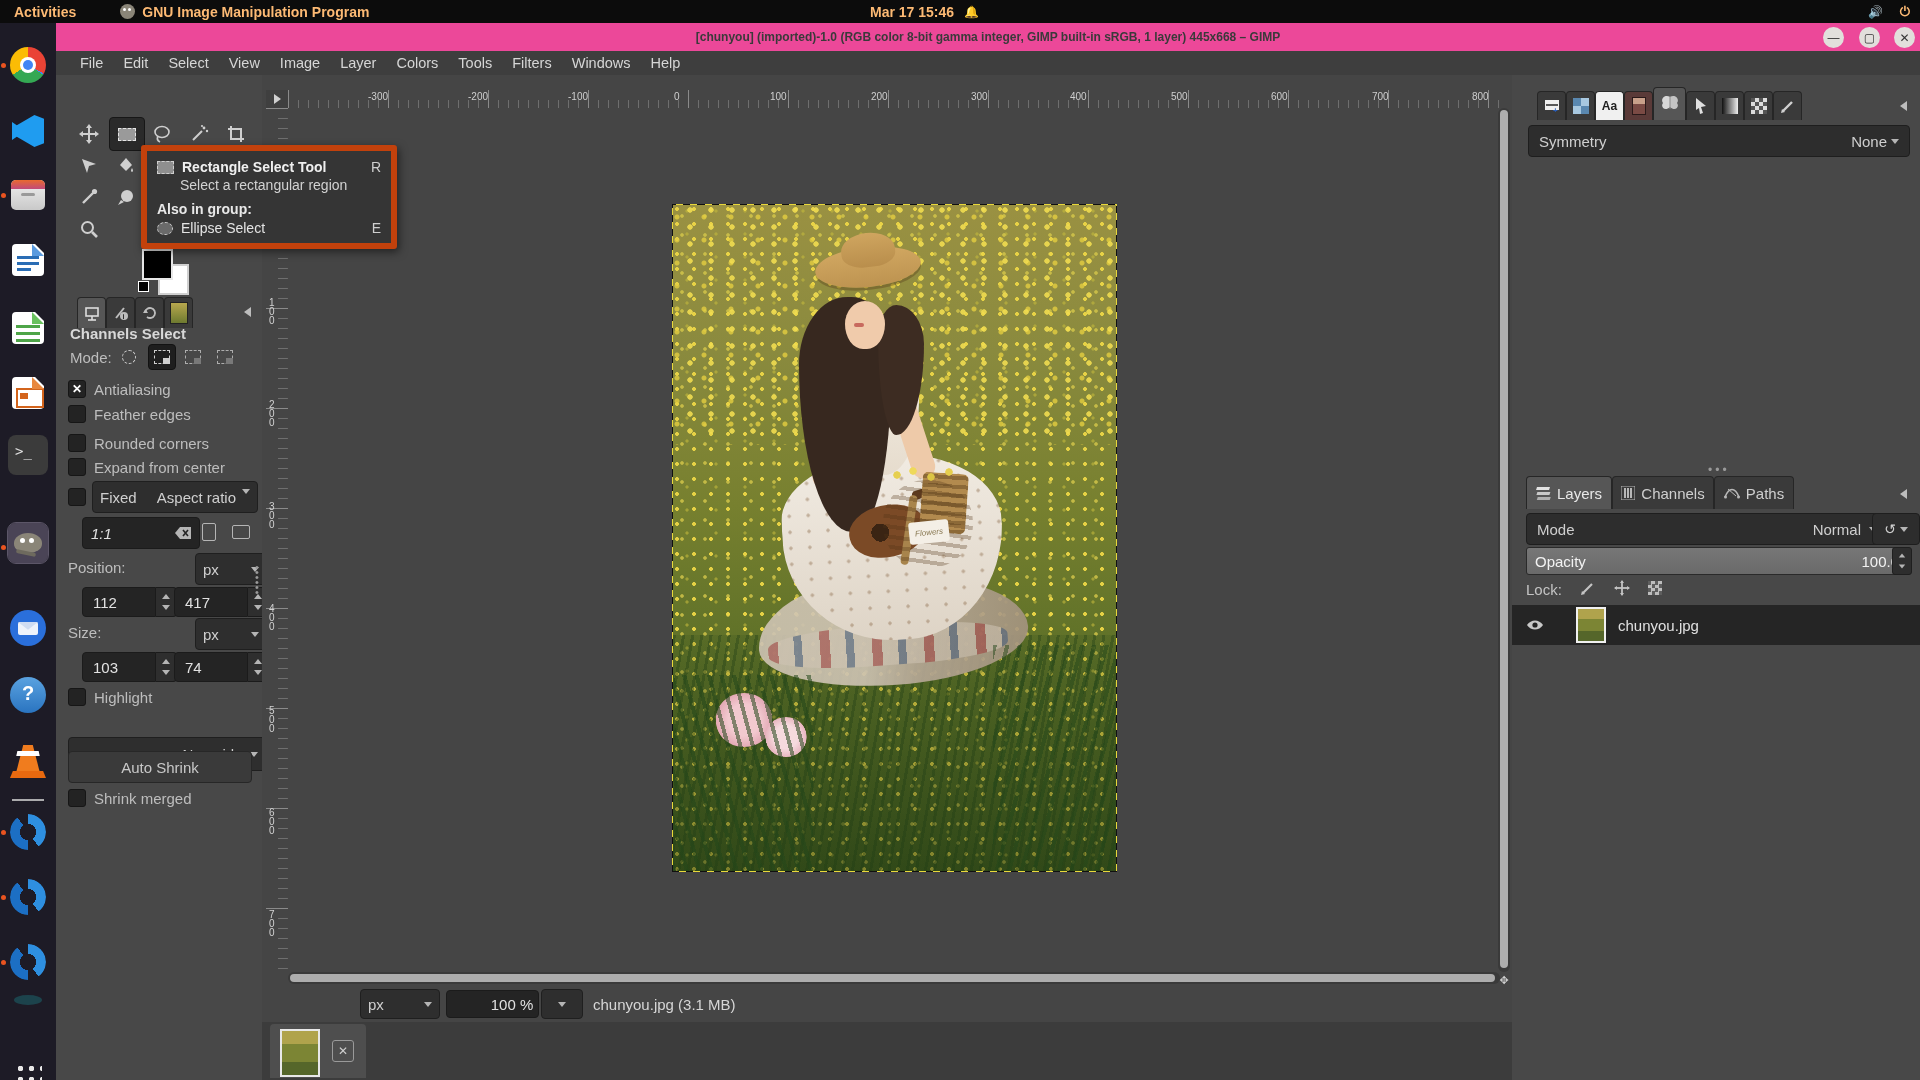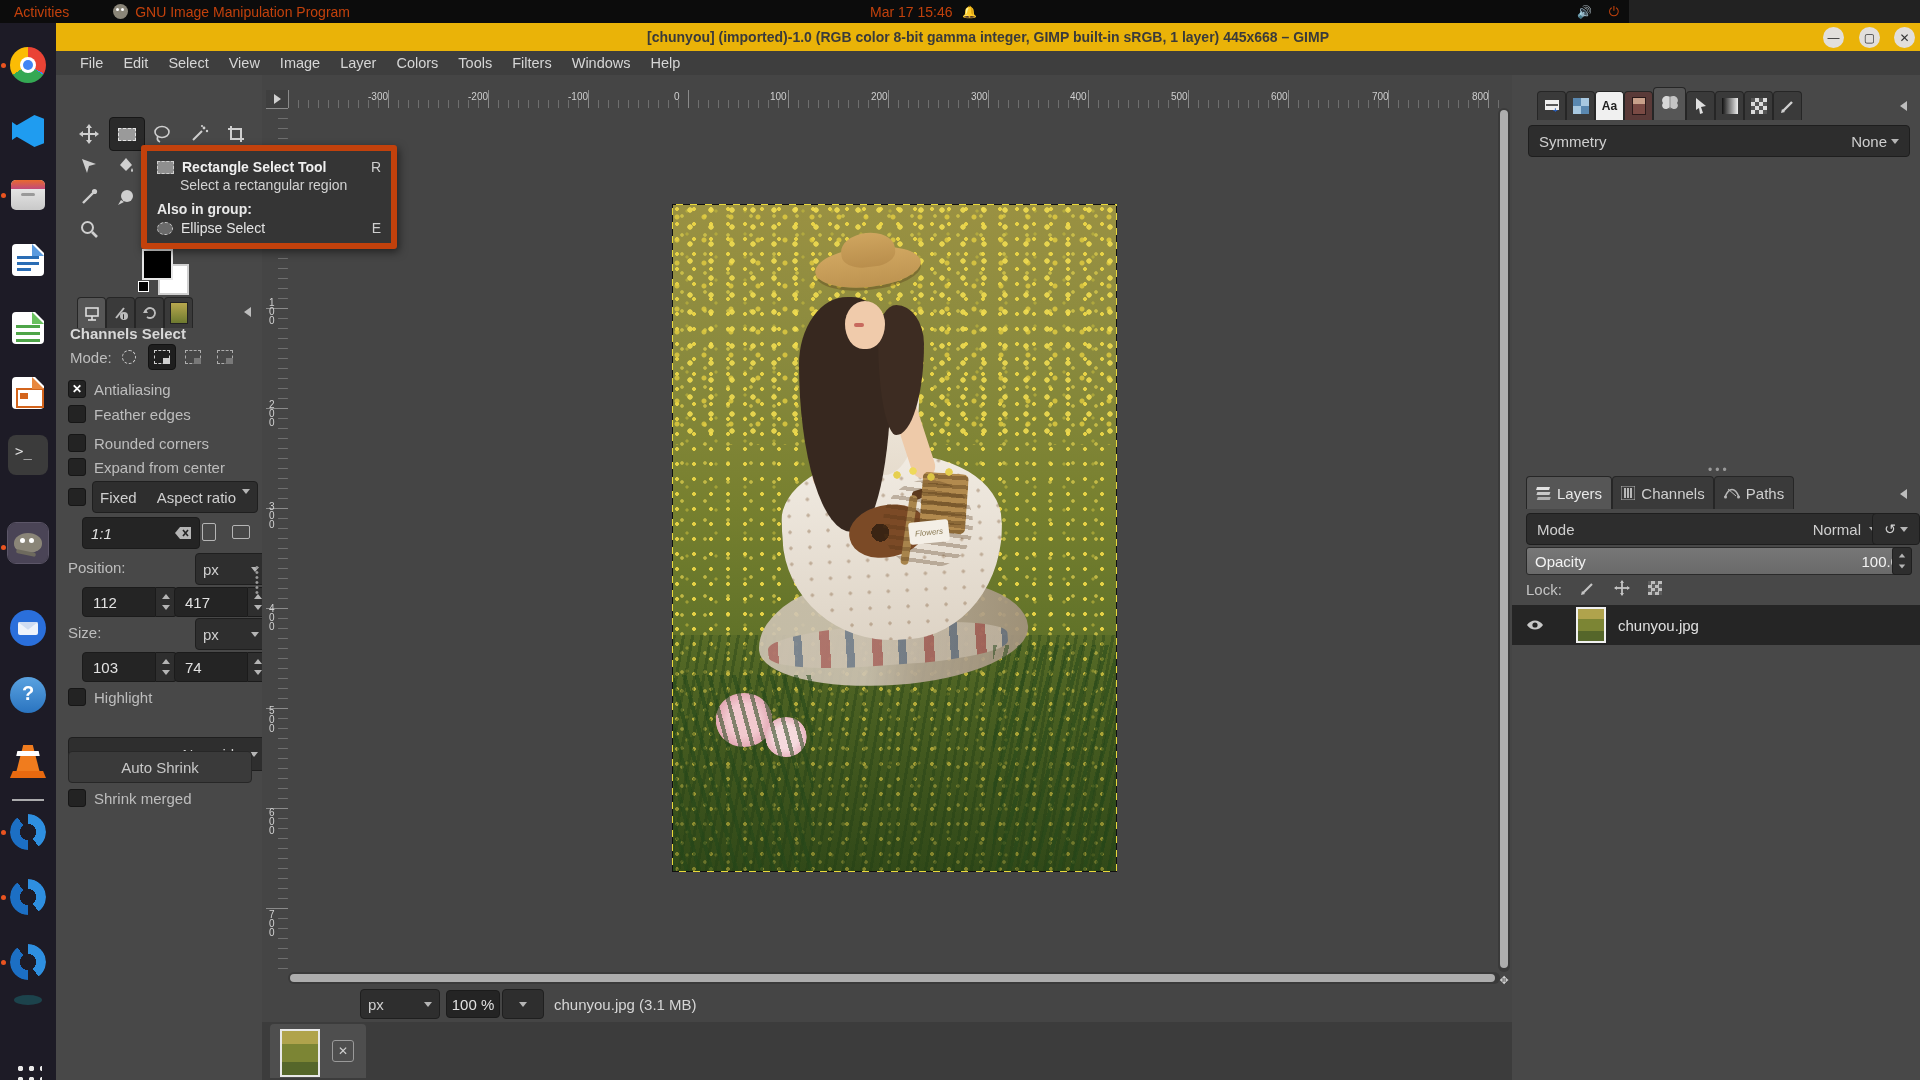--- a/index.html
+++ b/index.html
@@ -1,29 +1,29 @@
 <!DOCTYPE html>
 <html><head>
 <meta charset="utf-8">
 <style>
   html,body{margin:0;padding:0;background:#222;}
   #screen{position:relative;width:1920px;height:1080px;overflow:hidden;
     font-family:"Liberation Sans",sans-serif;color:#cfcfcf;font-size:15px;
     -webkit-font-smoothing:antialiased;}
   .abs{position:absolute;}
   
-  .topbar{left:0;top:0;width:1629px;height:23px;background:#0c0c0c;color:#c2410c;
-    display:flex;align-items:center;font-size:14px;}
+  .topbar{left:0;top:0;width:1920px;height:23px;background:#0c0c0c;color:#fdba74;
+    display:flex;align-items:center;font-size:14px;font-weight:bold;}
   
   .dock{left:0;top:23px;width:56px;height:1057px;background:#1d1b26;}
   .dock-item{position:absolute;left:8px;width:40px;height:40px;border-radius:8px;}
   .run-dot{position:absolute;left:1px;width:5px;height:5px;border-radius:50%;background:#e95420;}
   
-  .titlebar{left:56px;top:23px;width:1864px;height:28px;background:#eab308;color:#3a3a3a;
-    display:flex;align-items:center;justify-content:center;font-size:14px;font-weight:bold;}
+  .titlebar{left:56px;top:23px;width:1864px;height:28px;background:#ec4899;color:#3a3a3a;
+    display:flex;align-items:center;justify-content:center;font-size:12px;font-weight:bold;}
   .winbtn{position:absolute;top:4px;width:21px;height:21px;border-radius:50%;background:#e2dfdc;
     color:#333;display:flex;align-items:center;justify-content:center;font-size:12px;}
   .menubar{left:56px;top:51px;width:1864px;height:24px;background:#3e3e3e;display:flex;
     align-items:center;gap:0;font-size:14.5px;color:#d6d6d6;}
   .menu-item{padding:2px 10px;}
   
   .toolbox{left:56px;top:75px;width:206px;height:1005px;background:#484848;}
   .rightpanel{left:1512px;top:75px;width:408px;height:1005px;background:#484848;}
   .canvas{left:262px;top:75px;width:1250px;height:911px;background:#454545;}
   .statusbar{left:262px;top:986px;width:1250px;height:36px;background:#454545;display:flex;align-items:center;}
@@ -523,21 +523,21 @@
       <span style="position:absolute;left:2px;top:2px;width:8px;height:858px;background:#adadad;border-radius:4px;display:block;"></span>
     </div>
     <div class="abs" style="left:1234px;top:899px;width:16px;height:12px;display:flex;align-items:center;justify-content:center;color:#cfcfcf;font-size:11px;">✥</div>
   </div>
 
   <div class="abs statusbar">
     <div class="dd" style="width:64px;height:28px;margin-left:98px;">
       <span>px</span>
         <span class="chev"></span>
     </div>
-    <div class="entry" style="width:52px;height:26px;margin-left:6px;display:flex;align-items:center;justify-content:center;">
+    <div class="entry" style="width:52px;height:26px;margin-left:6px;display:flex;align-items:center;justify-content:center;padding-left:39px;">
       <span>100 %</span>
     </div>
     <div class="dd" style="width:26px;height:28px;margin-left:2px;justify-content:center;">
         <span class="chev"></span>
       </div>
     <span style="margin-left:10px;color:#d6d6d6;">chunyou.jpg (3.1 MB)</span>
   </div>
 
   <div class="abs bottomstrip">
     <div class="abs" style="left:8px;top:2px;width:96px;height:54px;background:#4e4e4e;border-radius:4px 4px 0 0;">

